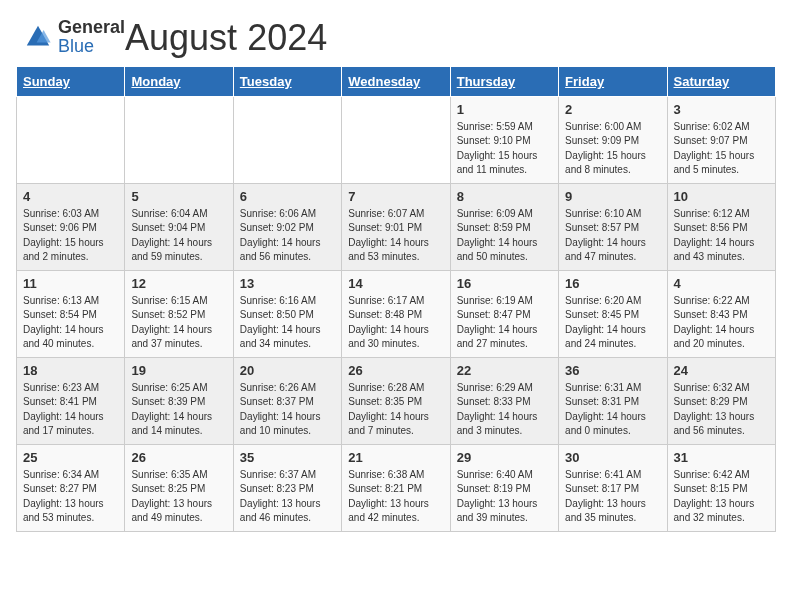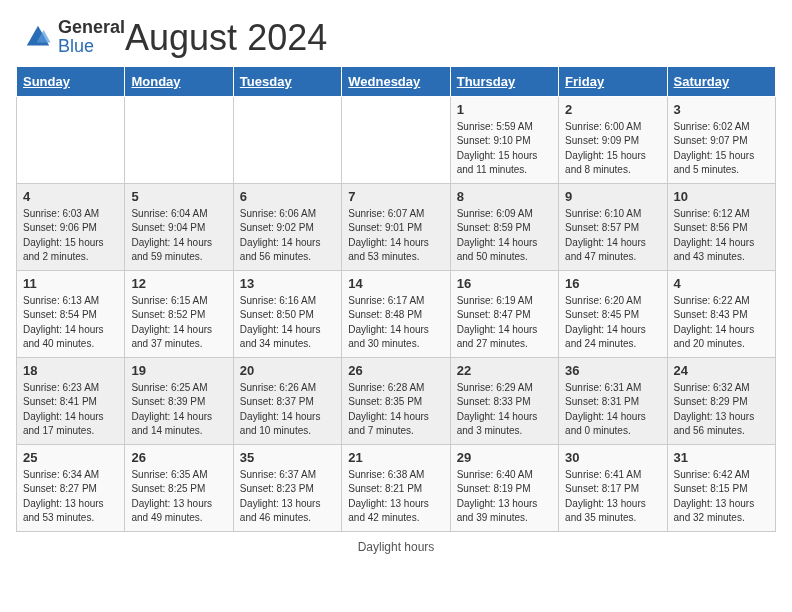--- a/index.html
+++ b/index.html
@@ -179,14 +179,13 @@
           <td><span class="day-number">25</span><span class="day-info">Sunrise: 6:34 AM<br>Sunset: 8:27 PM<br>Daylight: 13 hours and 53 minutes.</span></td>
           <td><span class="day-number">26</span><span class="day-info">Sunrise: 6:35 AM<br>Sunset: 8:25 PM<br>Daylight: 13 hours and 49 minutes.</span></td>
           <td><span class="day-number">35</span><span class="day-info">Sunrise: 6:37 AM<br>Sunset: 8:23 PM<br>Daylight: 13 hours and 46 minutes.</span></td>
           <td><span class="day-number">21</span><span class="day-info">Sunrise: 6:38 AM<br>Sunset: 8:21 PM<br>Daylight: 13 hours and 42 minutes.</span></td>
           <td><span class="day-number">29</span><span class="day-info">Sunrise: 6:40 AM<br>Sunset: 8:19 PM<br>Daylight: 13 hours and 39 minutes.</span></td>
           <td><span class="day-number">30</span><span class="day-info">Sunrise: 6:41 AM<br>Sunset: 8:17 PM<br>Daylight: 13 hours and 35 minutes.</span></td>
           <td><span class="day-number">31</span><span class="day-info">Sunrise: 6:42 AM<br>Sunset: 8:15 PM<br>Daylight: 13 hours and 32 minutes.</span></td>
         </tr>
       </tbody>
   </table>
-  <div class="footer-note">Daylight hours</div>
 </div>
 
 </body></html>

